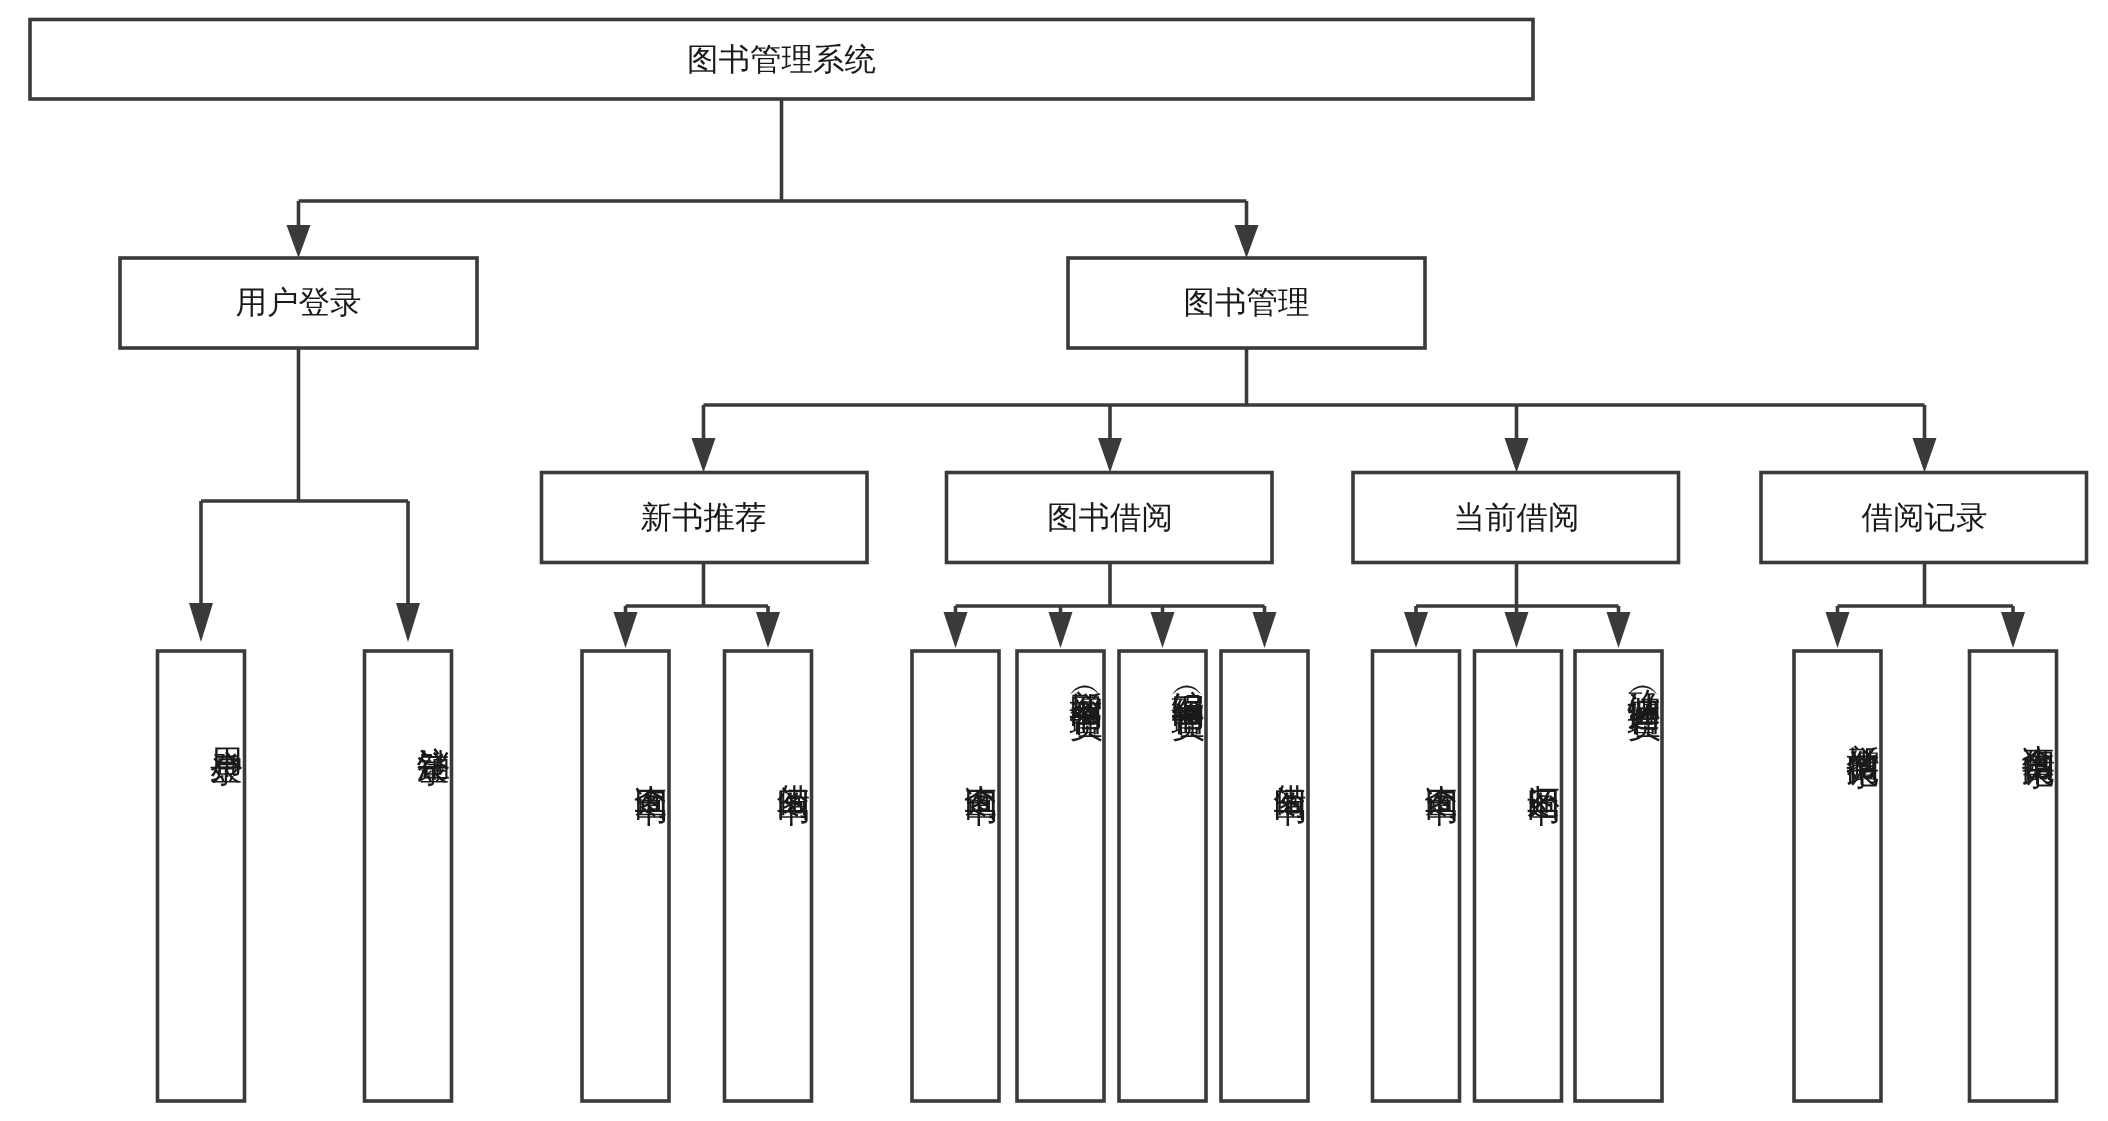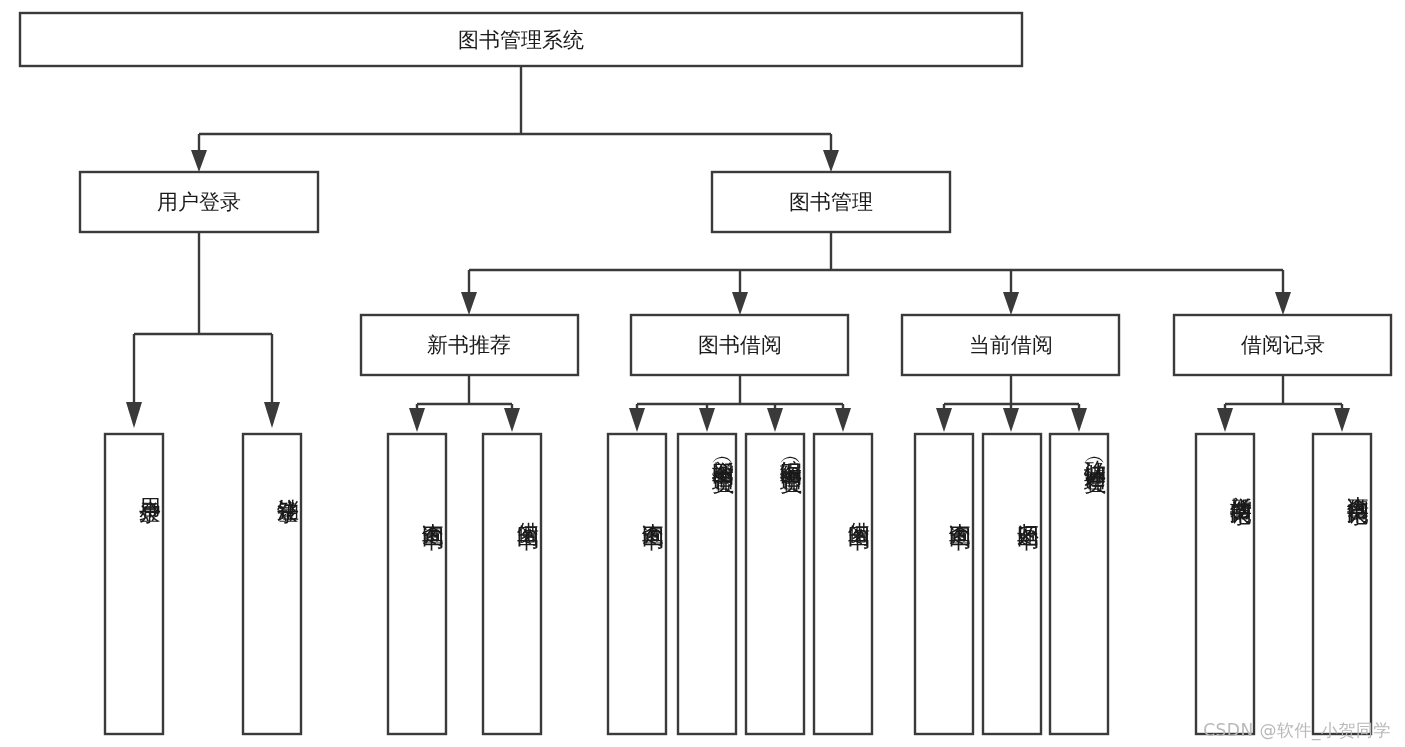--- a/index.html
+++ b/index.html
@@ -196,14 +196,13 @@
   <div class="vlabel" style="left:746px; top:442px; width:58px;">编辑图书（管理员）</div>
   <div class="vlabel" style="left:814px; top:505px; width:58px;">借阅图书</div>
 
   <div class="vlabel" style="left:915px; top:505px; width:58px;">查询图书</div>
   <div class="vlabel" style="left:983px; top:505px; width:58px;">归还图书</div>
   <div class="vlabel" style="left:1050px; top:442px; width:58px;">确认归还（管理员）</div>
 
   <div class="vlabel" style="left:1196px; top:478px; width:58px;">新增借阅记录</div>
   <div class="vlabel" style="left:1313px; top:478px; width:58px;">查询借阅记录</div>
 
-  <div class="watermark">CSDN @软件_小贺同学</div>
 </div>
 
 </body></html>

